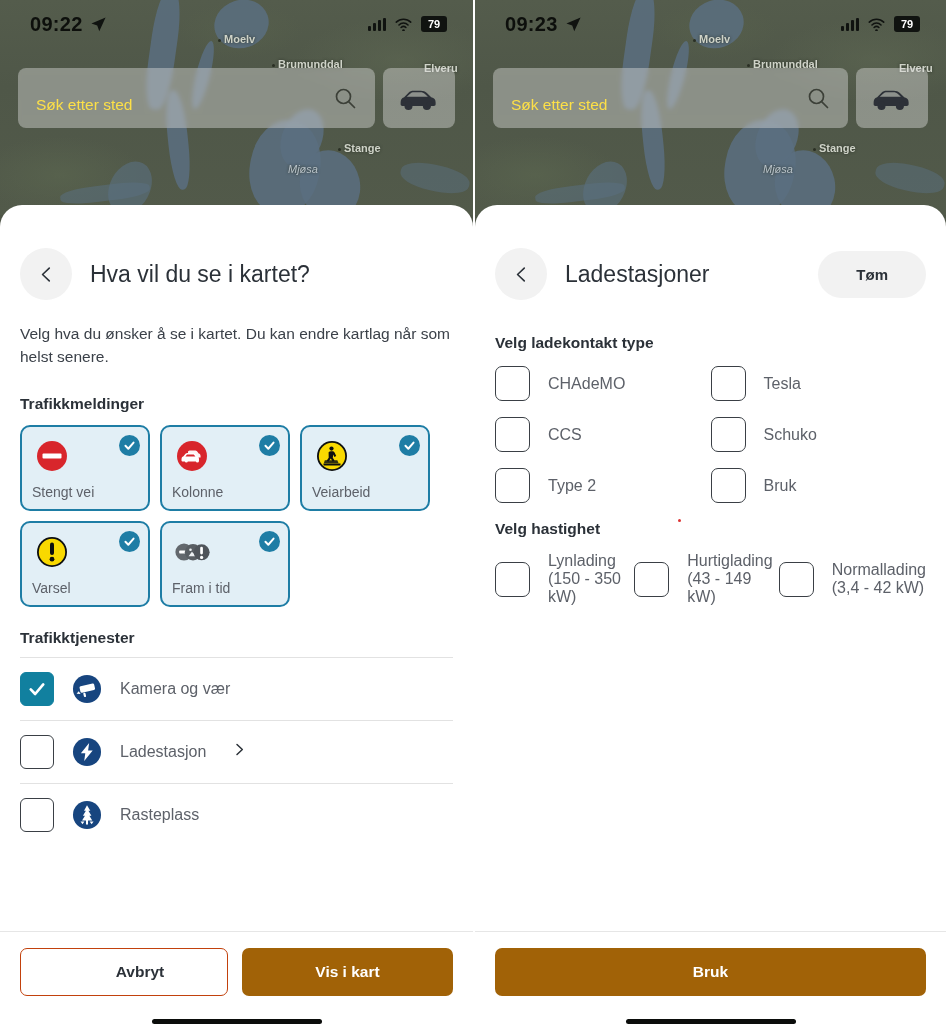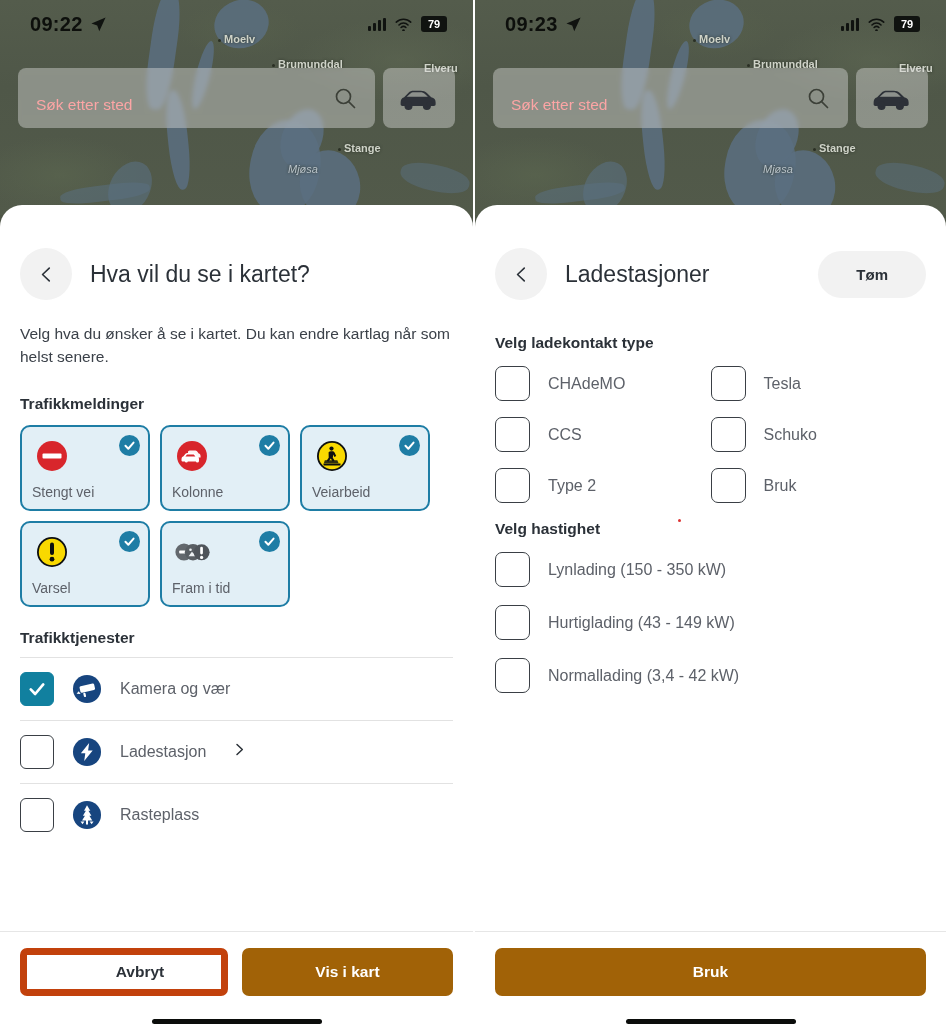--- a/index.html
+++ b/index.html
@@ -80,21 +80,21 @@
   
   .searchrow {
     position:absolute; left:18px; top:68px; right:18px; height:60px;
     display:flex; gap:8px; z-index:4;
   }
   .searchbox {
     flex:1; background:rgba(225,225,225,.42); border-radius:8px;
     display:flex; align-items:center; padding: 0 18px;
     backdrop-filter: blur(2px);
   }
-  .searchbox .ph { flex:1; color:#fca5a5; font-size:15.5px;margin-top:13px; }
+  .searchbox .ph { flex:1; color:#fde047; font-size:15.5px;margin-top:13px; }
   .searchicon { width:24px; height:24px; }
   .carbtn {
     width:72px; background:rgba(225,225,225,.42); border-radius:8px;
     display:flex; align-items:center; justify-content:center;
   }
 
   
   .sheet {
     position:absolute; left:0; right:0; top:205px; bottom:0;
     background:#ffffff; border-radius:22px 22px 0 0;
@@ -149,34 +149,34 @@
   }
   .chk.on { background:#11809f; border-color:#11809f; }
   .svc-label { font-size:16px; color:#5d6169; }
   .chev { margin-left:10px; }
 
   
   .opt-grid { margin-top:14px; display:grid; grid-template-columns: 1fr 1fr; row-gap:16px; }
   .opt { display:flex; align-items:center; gap:18px; cursor:pointer; }
   .opt .chk { width:35px; height:35px; border-radius:7px; }
   .opt-label { font-size:16px; color:#5d6169; }
-  .speed-list { margin-top:14px; display:flex; flex-direction:column; row-gap:18px; }
+  .speed-list { margin-top:14px; display:flex; flex-direction:row; row-gap:18px; }
   .reddot { position:absolute; left:183px; top:20px; width:3px; height:3px; background:#d33; border-radius:50%; }
 
   
   .footer {
     flex:0 0 auto; border-top:1px solid #e6e6e6; background:#fff;
     padding:16px 20px 0 20px;
   }
   .btnrow { display:flex; gap:14px; }
   .btn {
     height:48px; border-radius:7px; font-size:15.5px; font-weight:700;
     font-family:inherit; cursor:pointer; display:flex; align-items:center; justify-content:center;
   }
-  .btn.secondary { flex:0 0 208px; background:#fff; border:7px solid #c2410c; color:#2b3138;padding-left:32px; }
+  .btn.secondary { flex:0 0 208px; background:#fff; border:1px solid #c2410c; color:#2b3138;padding-left:32px; }
   .btn.primary { flex:1; background:#a16207; border:none; color:#fff; }
   .btn.primary.wide { flex:1; }
   .homebar {
     width:170px; height:5px; background:#0b0d0b; border-radius:3px;
     margin: 23px auto 0 auto;
   }
 </style>
 </head>
 <body>
 

